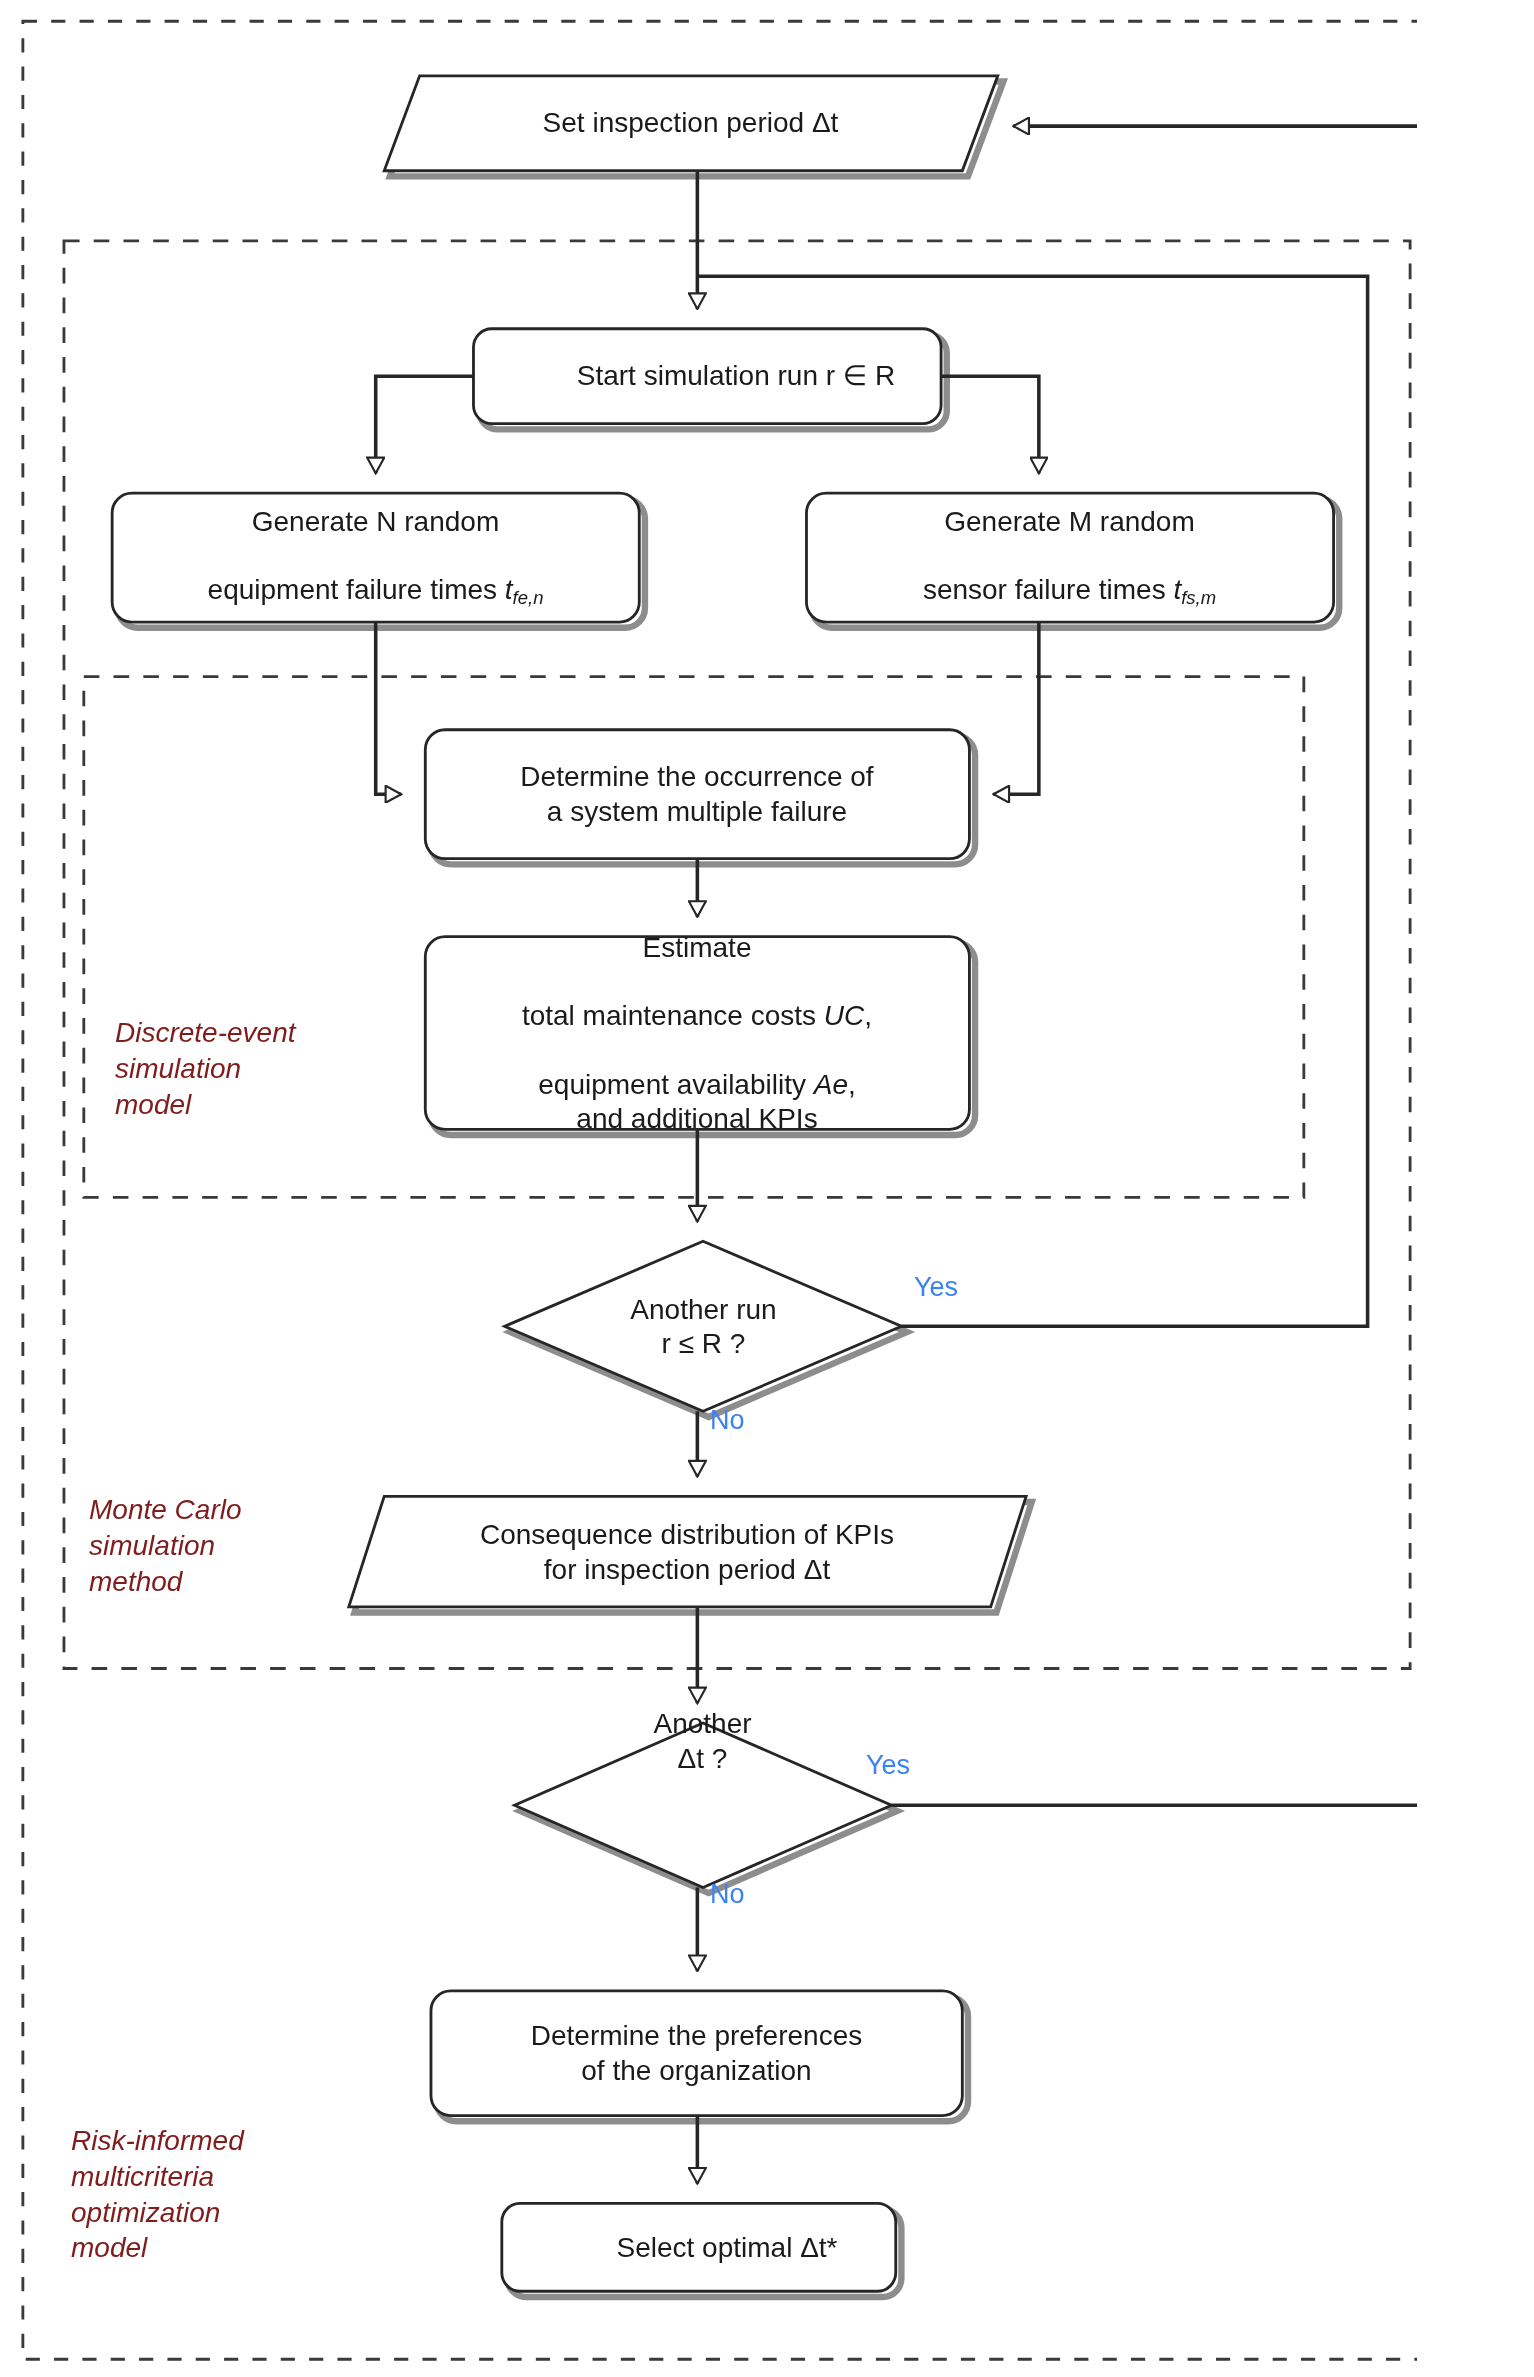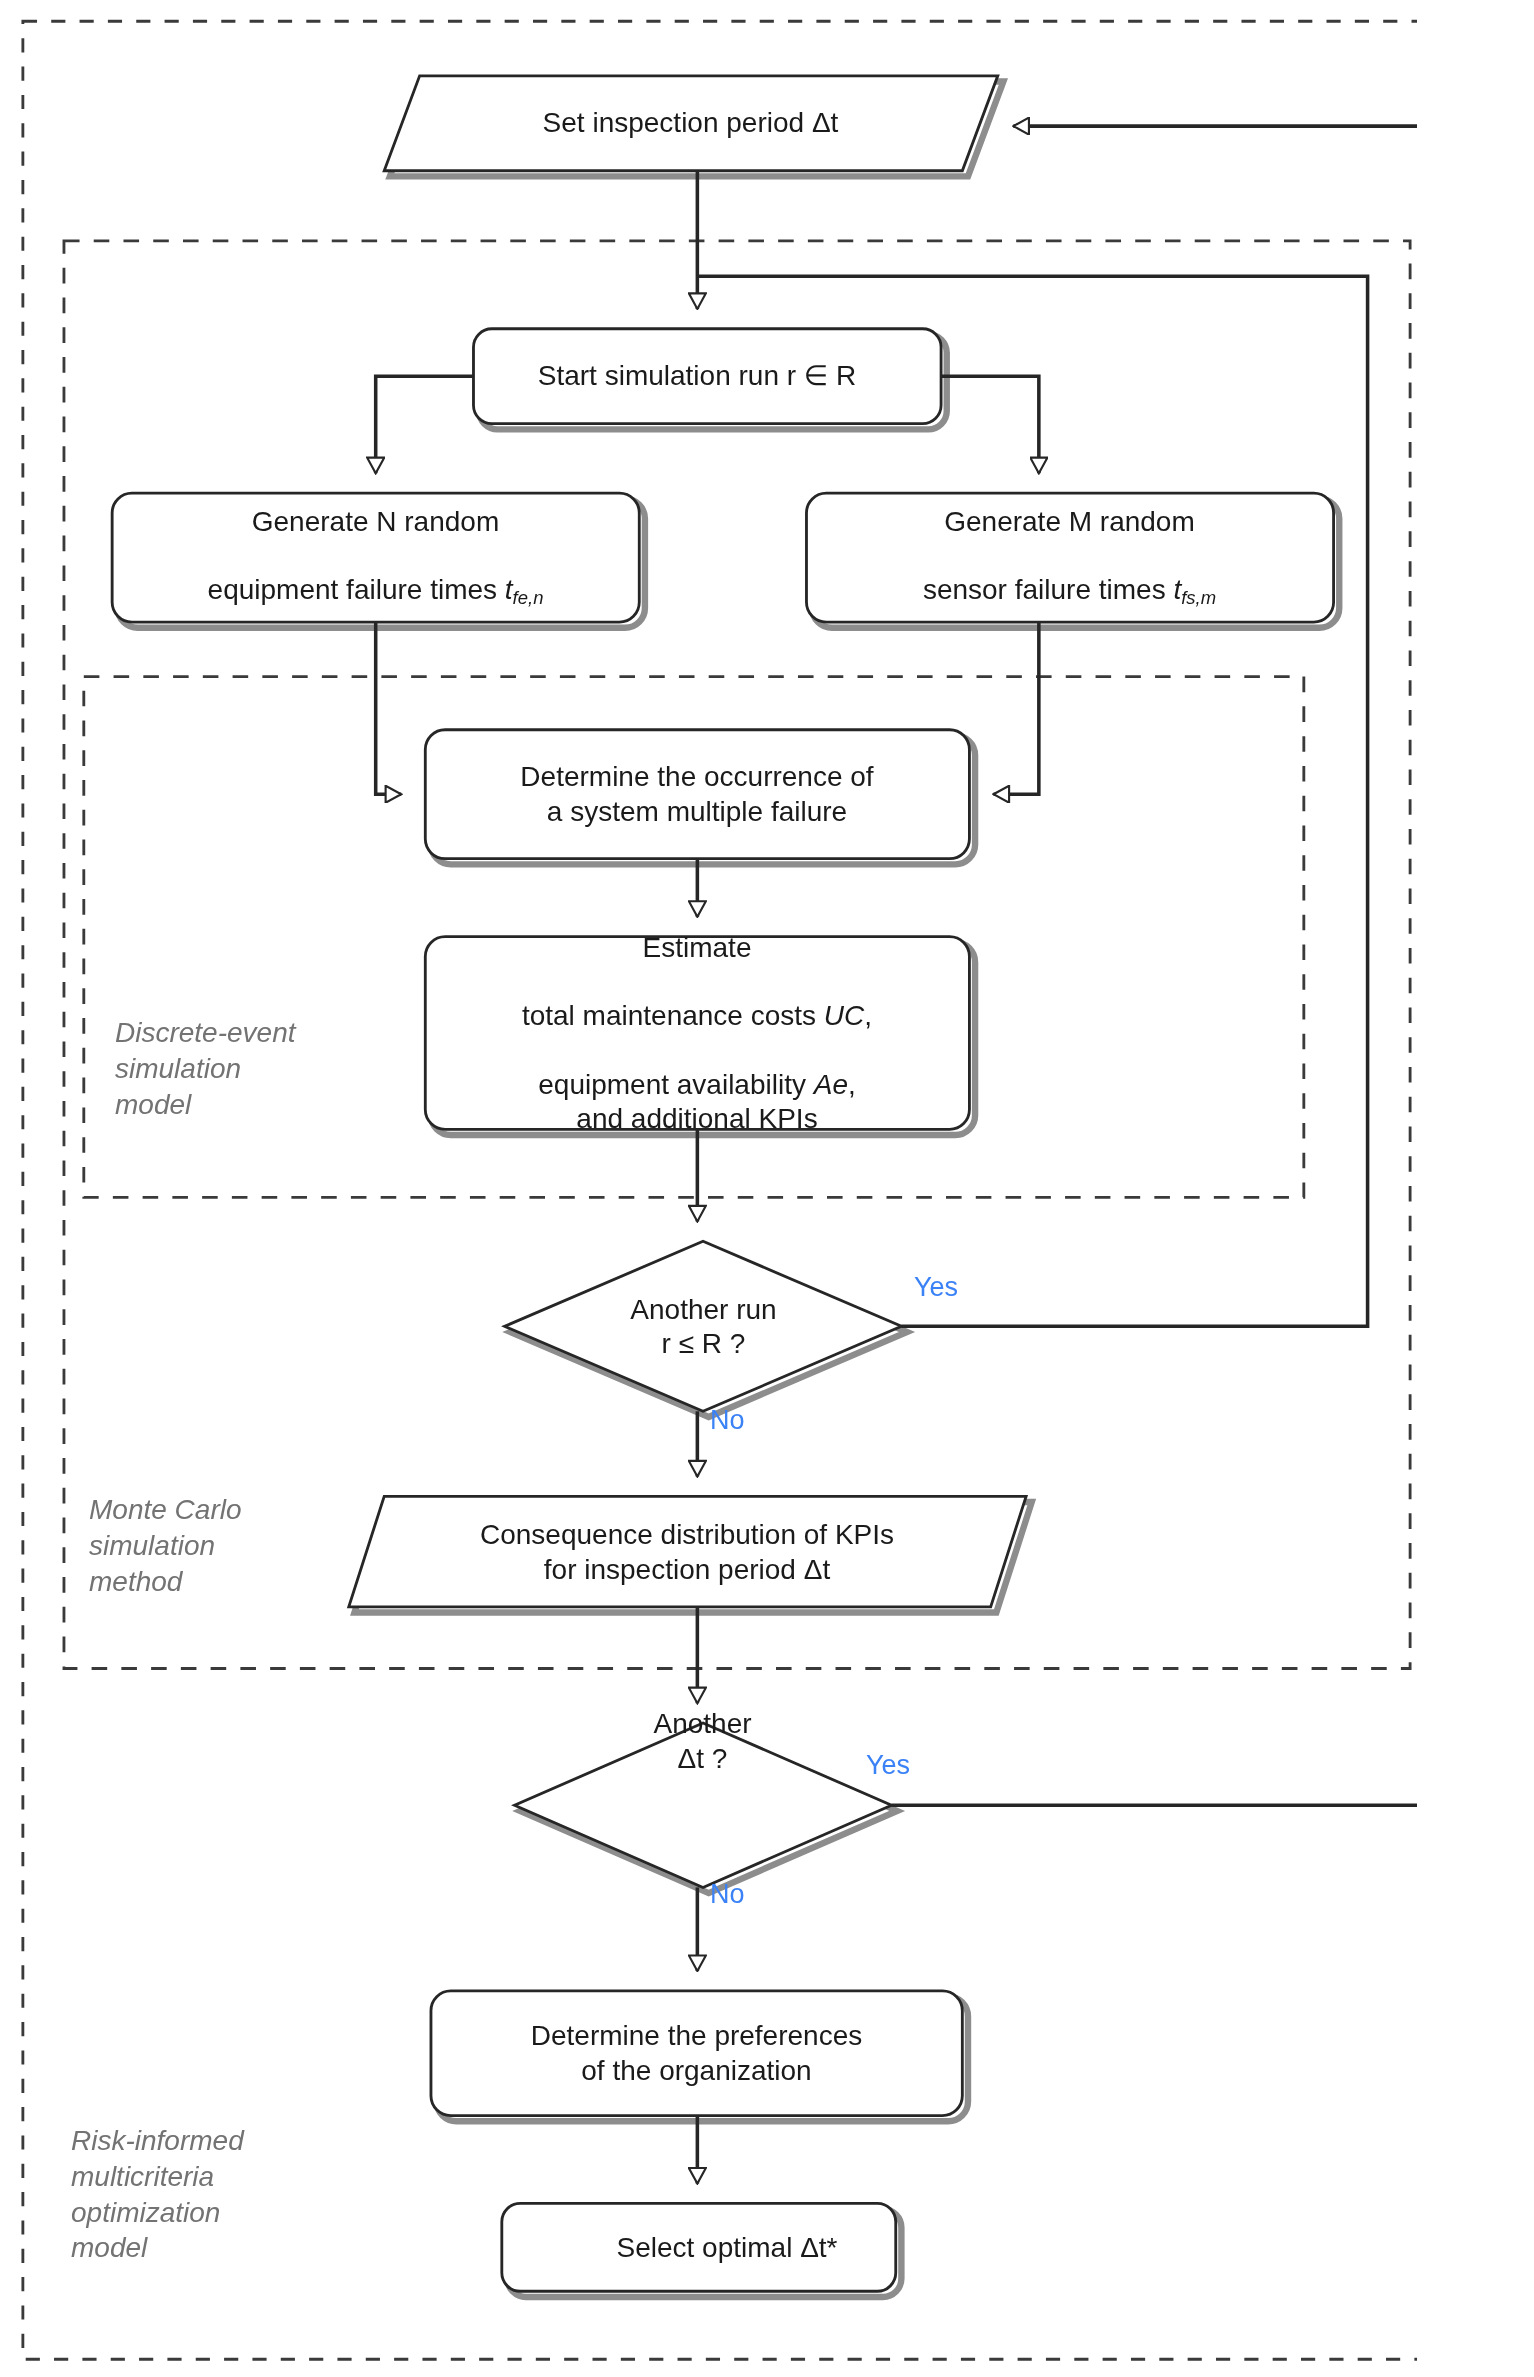--- a/index.html
+++ b/index.html
@@ -14,21 +14,21 @@
     font-size:28px;
     line-height:1.22;
     pointer-events:none;
     white-space:pre-line;
   }
   .grouplabel{
     position:absolute;
     font-style:italic;
     font-size:28px;
     line-height:1.28;
-    color:#737373;
+    color:#7f1d1d;
     white-space:pre-line;
     text-align:left;
   }
   .edgelabel{
     position:absolute;
     font-size:27px;
     color:#3b82f6;
   }
   .sub{font-size:0.66em;vertical-align:-0.28em;font-style:italic;}
 </style>
@@ -110,21 +110,21 @@
       <path d="M1258,2548 L2075,2548 L2075,178 L1430,178" marker-end="url(#hollowArrow)"></path>
 
       <path d="M984,2664 L984,2782" marker-end="url(#hollowArrow)"></path>
 
       <path d="M984,2986 L984,3082" marker-end="url(#hollowArrow)"></path>
     </g>
   </svg>
 
   <div class="nodetext" style="left:407px;top:76px;width:567px;height:95px;">Set inspection period Δt</div>
 
-  <div class="nodetext" style="left:454px;top:329px;width:468px;height:95px;padding-left:9px;">Start simulation run r ∈ R</div>
+  <div class="nodetext" style="left:493px;top:329px;width:468px;height:95px;padding-left:9px;">Start simulation run r ∈ R</div>
 
   <div class="nodetext" style="left:806px;top:493px;width:527px;height:129px;flex-direction:column;">
     <span>Generate M random</span>
     <span>
       <span>sensor failure times </span><i>t</i><i class="sub">fs,m</i>
     </span>
   </div>
 
   <div class="nodetext" style="left:112px;top:493px;width:527px;height:129px;flex-direction:column;">
     <span>Generate N random</span>

